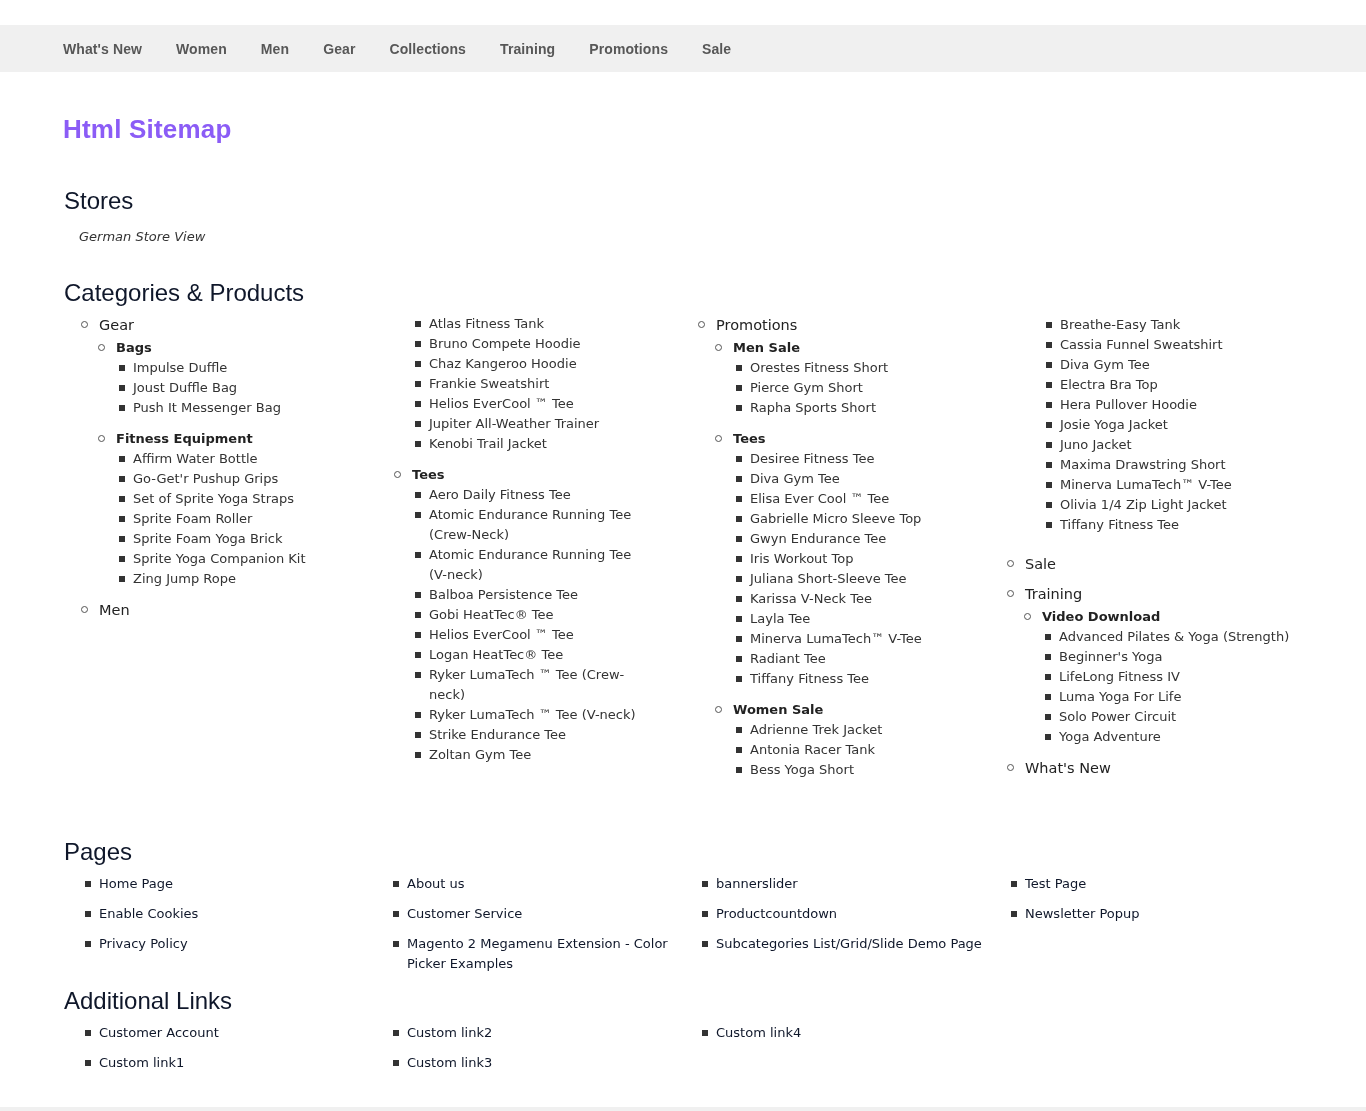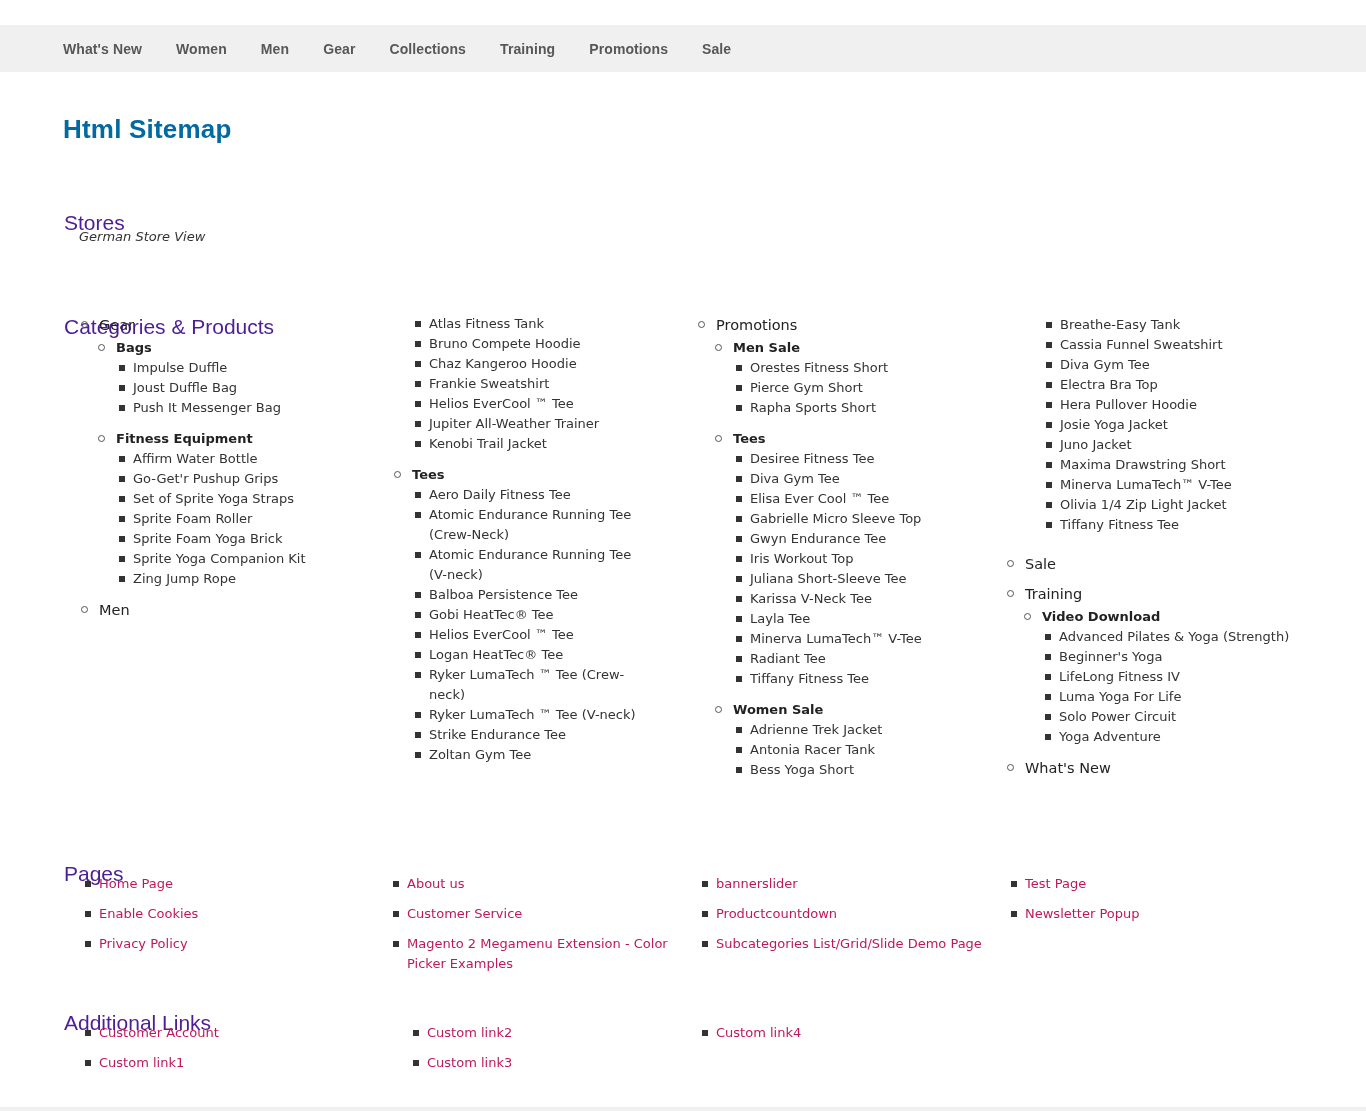--- a/index.html
+++ b/index.html
@@ -1,41 +1,41 @@
 <!DOCTYPE html>
 <html><head>
 <meta charset="utf-8">
 <style>
   * { box-sizing: border-box; margin: 0; padding: 0; }
   html, body { width: 1366px; height: 1111px; background: #ffffff; overflow: hidden; }
   body { font-family: "DejaVu Sans", "Liberation Sans", sans-serif; color: #333333; position: relative; }
   .topnav { position: absolute; top: 25px; left: 0; width: 1366px; height: 47px; background: #f0f0f0; display: flex; align-items: center; padding-left: 63px; }
   .topnav a { font-family: "Liberation Sans", sans-serif; font-weight: 700; font-size: 14px; color: #575757; text-decoration: none; margin-right: 34px; letter-spacing: 0.1px; }
-  .page-title { position: absolute; top: 114px; left: 63px; font-size: 26px; font-weight: 700; color: #0369a1; font-family: "Liberation Sans", sans-serif; letter-spacing: 0.2px; }
-  .section-title { position: absolute; left: 64px; font-size: 21px; font-weight: 400; color: #4c1d95; font-family: "Liberation Sans", sans-serif; margin-top: 24px; }
+  .page-title { position: absolute; top: 114px; left: 63px; font-size: 26px; font-weight: 700; color: #8b5cf6; font-family: "Liberation Sans", sans-serif; letter-spacing: 0.2px; }
+  .section-title { position: absolute; left: 64px; font-size: 24px; font-weight: 400; color: #0f172a; font-family: "Liberation Sans", sans-serif; }
   .store-link { position: absolute; left: 79px; top: 229px; font-size: 13px; color: #333; text-decoration: none; font-style: italic; }
   .cat-col { position: absolute; top: 314px; width: 300px; font-size: 13px; }
   ul { list-style: none; }
   .cat-col li { position: relative; }
   .l1 { padding-left: 35px; }
   .l1 > li > .lbl { display: block; font-size: 14.5px; font-weight: 500; color: #222; height: 22px; line-height: 22px; }
   .l1 > li > .bullet, .l2 > li > .bullet { position: absolute; width: 7px; height: 7px; border: 1px solid #555; border-radius: 50%; }
   .l1 > li > .bullet { left: -18px; top: 7px; }
   .l1 > li { margin-bottom: 8px; }
   .l2 { padding-left: 17px; margin-top: 1px; }
   .l2 > li > .lbl { display: block; font-size: 13px; font-weight: 700; color: #222; height: 21px; line-height: 21px; }
   .l2 > li > .bullet { left: -18px; top: 7px; }
   .l2 > li { margin-bottom: 10px; }
   .l3 { padding-left: 17px; }
   .l3 > li { line-height: 20px; min-height: 20px; }
   .l3 > li > a { color: #333; text-decoration: none; font-size: 13px; }
   .l3 > li::before, .flat li::before { content: ""; position: absolute; left: -14px; top: 7px; width: 6px; height: 6px; background: #333; }
   .flat { position: absolute; font-size: 13px; padding-left: 35px; }
   .flat li { position: relative; line-height: 20px; margin-bottom: 10px; }
-  .flat li a { color: #be185d; text-decoration: none; }
+  .flat li a { color: #0f172a; text-decoration: none; }
   .footer-strip { position: absolute; bottom: 0; left: 0; width: 1366px; height: 4px; background: #f0f0f0; }
 </style>
 </head>
 <body>
 
 <nav class="topnav">
   <a href="#">What's New</a>
   <a href="#">Women</a>
   <a href="#">Men</a>
   <a href="#">Gear</a>
@@ -43,21 +43,21 @@
   <a href="#">Training</a>
   <a href="#">Promotions</a>
   <a href="#">Sale</a>
 </nav>
 
 <h1 class="page-title">Html Sitemap</h1>
 
 <h2 class="section-title" style="top:187px">Stores</h2>
 <a href="#" class="store-link">German Store View</a>
 
-<h2 class="section-title" style="top:291px">Categories &amp; Products</h2>
+<h2 class="section-title" style="top:279px">Categories &amp; Products</h2>
 
 <div class="cat-col" style="left:64px">
   <ul class="l1">
     <li>
       <span class="bullet"></span>
       <a href="#" class="lbl" style="color:#222;text-decoration:none">Gear</a>
       <ul class="l2">
         <li>
           <span class="bullet"></span>
           <a href="#" class="lbl" style="text-decoration:none">Bags</a>
@@ -242,21 +242,21 @@
 <ul class="flat" style="left:990px;top:874px;width:300px">
   <li><a href="#">Test Page</a></li>
   <li><a href="#">Newsletter Popup</a></li>
 </ul>
 
 <h2 class="section-title" style="top:987px">Additional Links</h2>
 <ul class="flat" style="left:64px;top:1023px;width:300px">
   <li><a href="#">Customer Account</a></li>
   <li><a href="#">Custom link1</a></li>
 </ul>
-<ul class="flat" style="left:392px;top:1023px;width:300px">
+<ul class="flat" style="left:372px;top:1023px;width:300px">
   <li><a href="#">Custom link2</a></li>
   <li><a href="#">Custom link3</a></li>
 </ul>
 <ul class="flat" style="left:681px;top:1023px;width:300px">
   <li><a href="#">Custom link4</a></li>
 </ul>
 
 <div class="footer-strip"></div>
 
 </body></html>

